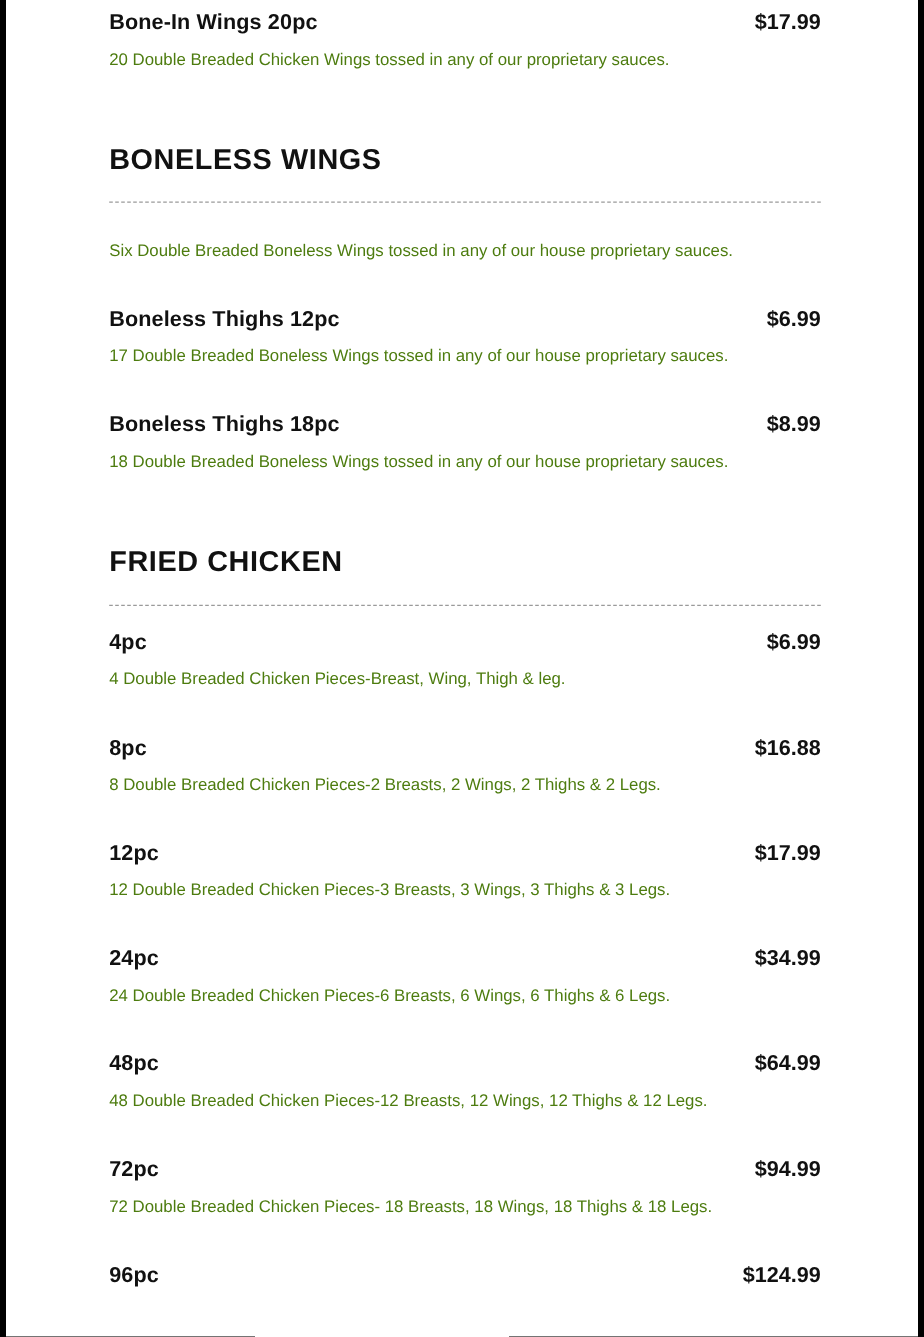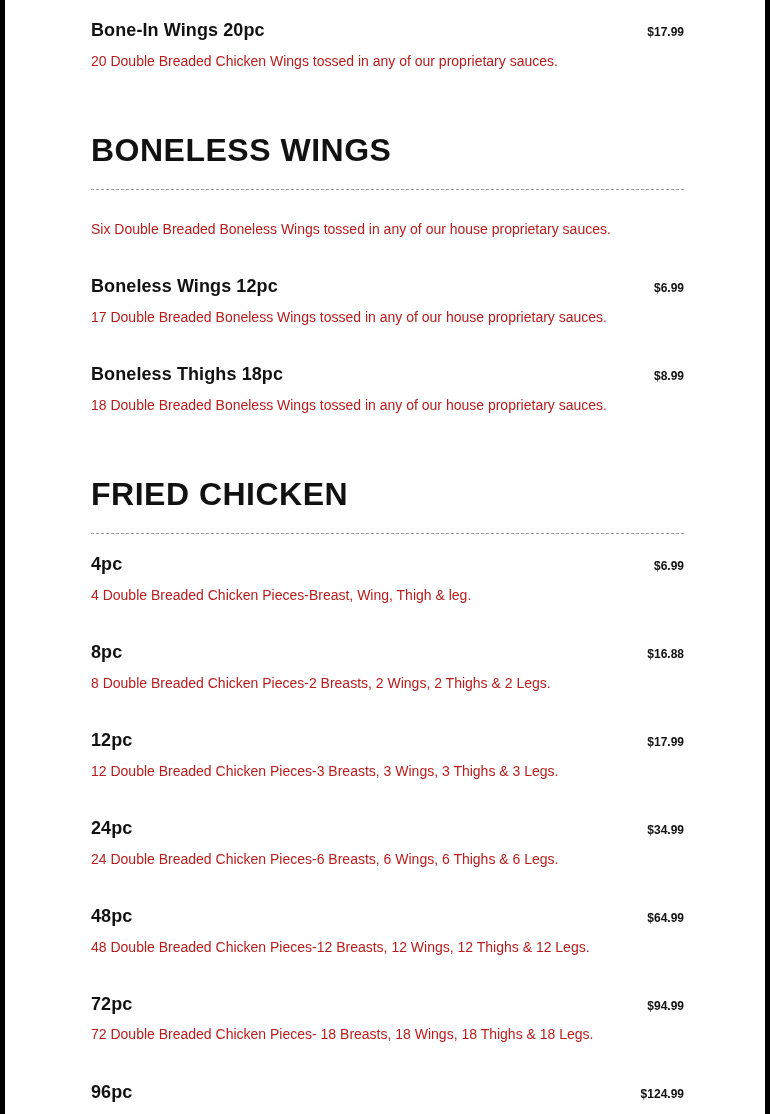--- a/index.html
+++ b/index.html
@@ -46,37 +46,37 @@
     justify-content: space-between;
   }
   .item-name {
     font-size: 18px;
     font-weight: bold;
     color: #111111;
     letter-spacing: 0.1px;
     line-height: 1.2;
   }
   .item-price {
-    font-size: 12px;
+    font-size: 18px;
     font-weight: bold;
     color: #111111;
     line-height: 1.2;
     white-space: nowrap;
   }
   .item-desc {
     font-size: 14px;
-    color: #b91c1c;
+    color: #4d7c0f;
     line-height: 1.45;
     margin-top: 9px;
   }
   .section {
     margin-top: 0;
   }
   .section-title {
-    font-size: 32px;
+    font-size: 24px;
     font-weight: bold;
     color: #111111;
     letter-spacing: 0.5px;
     line-height: 1.1;
   }
   .divider {
     border: 0;
     border-top: 1px dashed #9a9a9a;
     margin: 0;
     height: 0;
@@ -87,21 +87,21 @@
   .item-gap { height: 37px; }
   .section-gap { height: 62px; }
 </style>
 </head>
 <body>
 
 <div class="page">
   <div class="sheet">
     <div class="content">
 
-      <div class="item" style="margin-top:20px;">
+      <div class="item" style="margin-top:8px;">
         <div class="item-row">
           <div class="item-name">Bone-In Wings 20pc</div>
           <div class="item-price">$17.99</div>
         </div>
         <div class="item-desc">20 Double Breaded Chicken Wings tossed in any of our proprietary sauces.</div>
       </div>
 
       <div class="spacer-after-first"></div>
 
       <div class="section">
@@ -111,21 +111,21 @@
         <div class="spacer-rule-to-item"></div>
 
         <div class="item">
           <div class="item-desc">Six Double Breaded Boneless Wings tossed in any of our house proprietary sauces.</div>
         </div>
 
         <div class="item-gap"></div>
 
         <div class="item">
           <div class="item-row">
-            <div class="item-name">Boneless Wings 12pc</div>
+            <div class="item-name">Boneless Thighs 12pc</div>
             <div class="item-price">$6.99</div>
           </div>
           <div class="item-desc">17 Double Breaded Boneless Wings tossed in any of our house proprietary sauces.</div>
         </div>
 
         <div class="item-gap"></div>
 
         <div class="item">
           <div class="item-row">
             <div class="item-name">Boneless Thighs 18pc</div>

